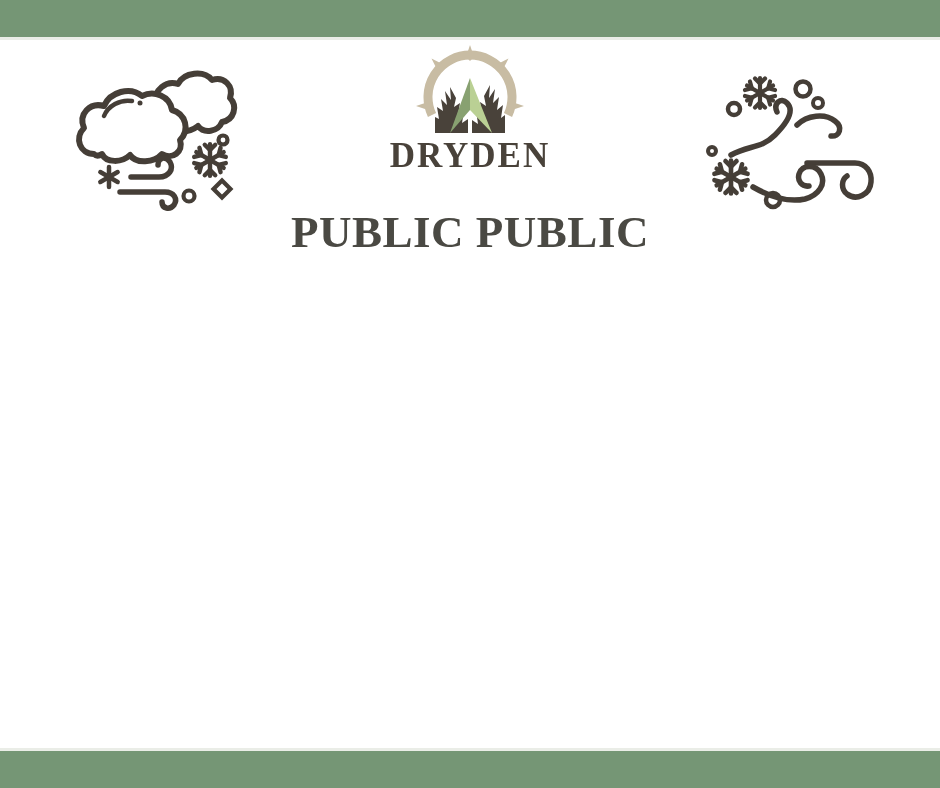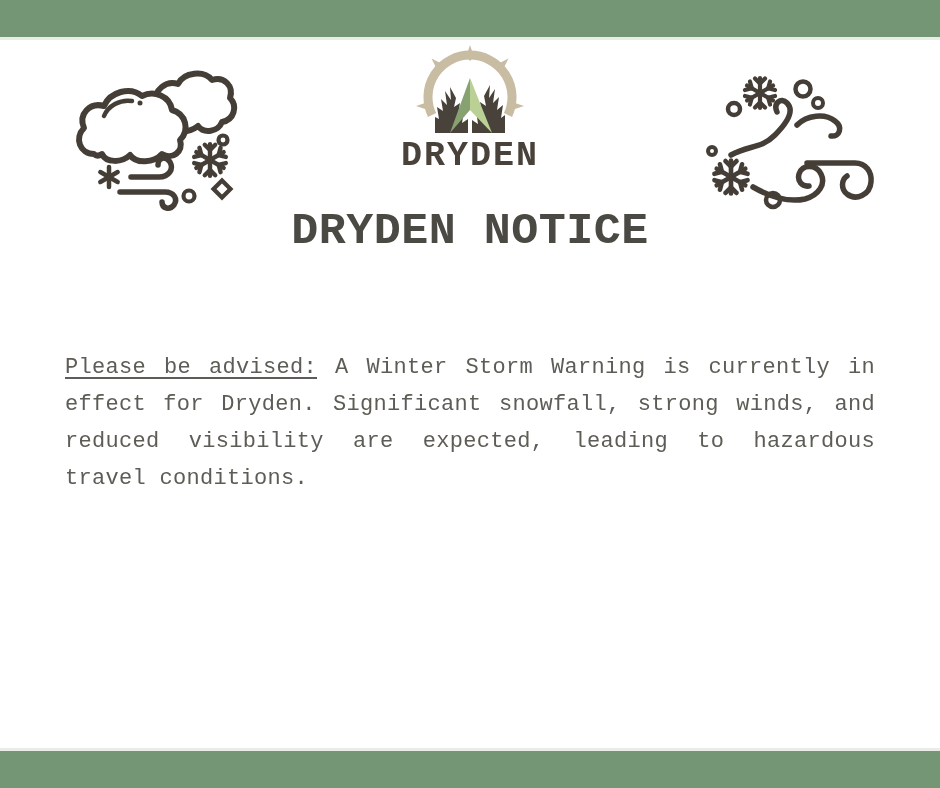--- a/index.html
+++ b/index.html
@@ -1,18 +1,18 @@
 <!DOCTYPE html>
 <html><head>
 <meta charset="utf-8">
 <style>
   html,body{margin:0;padding:0;background:#ffffff;}
   .canvas{
     position:relative;width:940px;height:788px;overflow:hidden;background:#ffffff;
-    font-family:Liberation Mono, monospace;
+    font-family:Liberation Serif, serif;
   }
   .bar{position:absolute;left:0;width:940px;height:37px;background:#759675;}
   .bar.top{top:0;border-bottom:3px solid #eaede7;}
   .bar.bottom{bottom:0;border-top:3px solid #eaede7;}
 
   .icon-left{position:absolute;left:70px;top:66px;}
   .icon-right{position:absolute;left:703px;top:63px;}
 
   .logo-mark{position:absolute;left:415px;top:45px;}
   .logo-text{
@@ -133,20 +133,19 @@
     </g>
     <g fill="#49423a">
       <polygon points="20,88 20,72 24,74 22,62 28,66 26,54 32,60 30,46 36,55 35,42 41,53 39,62 45,58 43,70 49,66 47,78 53,74 53,88"></polygon>
       <polygon points="90,88 90,70 86,73 88,60 82,65 84,52 78,58 80,44 74,53 75,40 69,51 71,61 65,57 67,69 61,65 63,79 57,75 57,88"></polygon>
     </g>
     <polygon points="55,33 35,88 55,65" fill="#88a171"></polygon>
     <polygon points="55,33 77,88 55,65" fill="#bad094"></polygon>
   </svg>
   <div class="logo-text">DRYDEN</div>
 
-  <h1 class="title">DRYDEN NOTICE</h1>
+  <h1 class="title">PUBLIC PUBLIC</h1>
 
   <div class="body-text">
-    <p><span class="u">Please be advised:</span><span> A Winter Storm Warning is currently in effect for Dryden. Significant snowfall, strong winds, and reduced visibility are expected, leading to hazardous travel conditions.</span></p>
   </div>
 
   <div class="bar bottom"></div>
 </div>
 
 </body></html>

